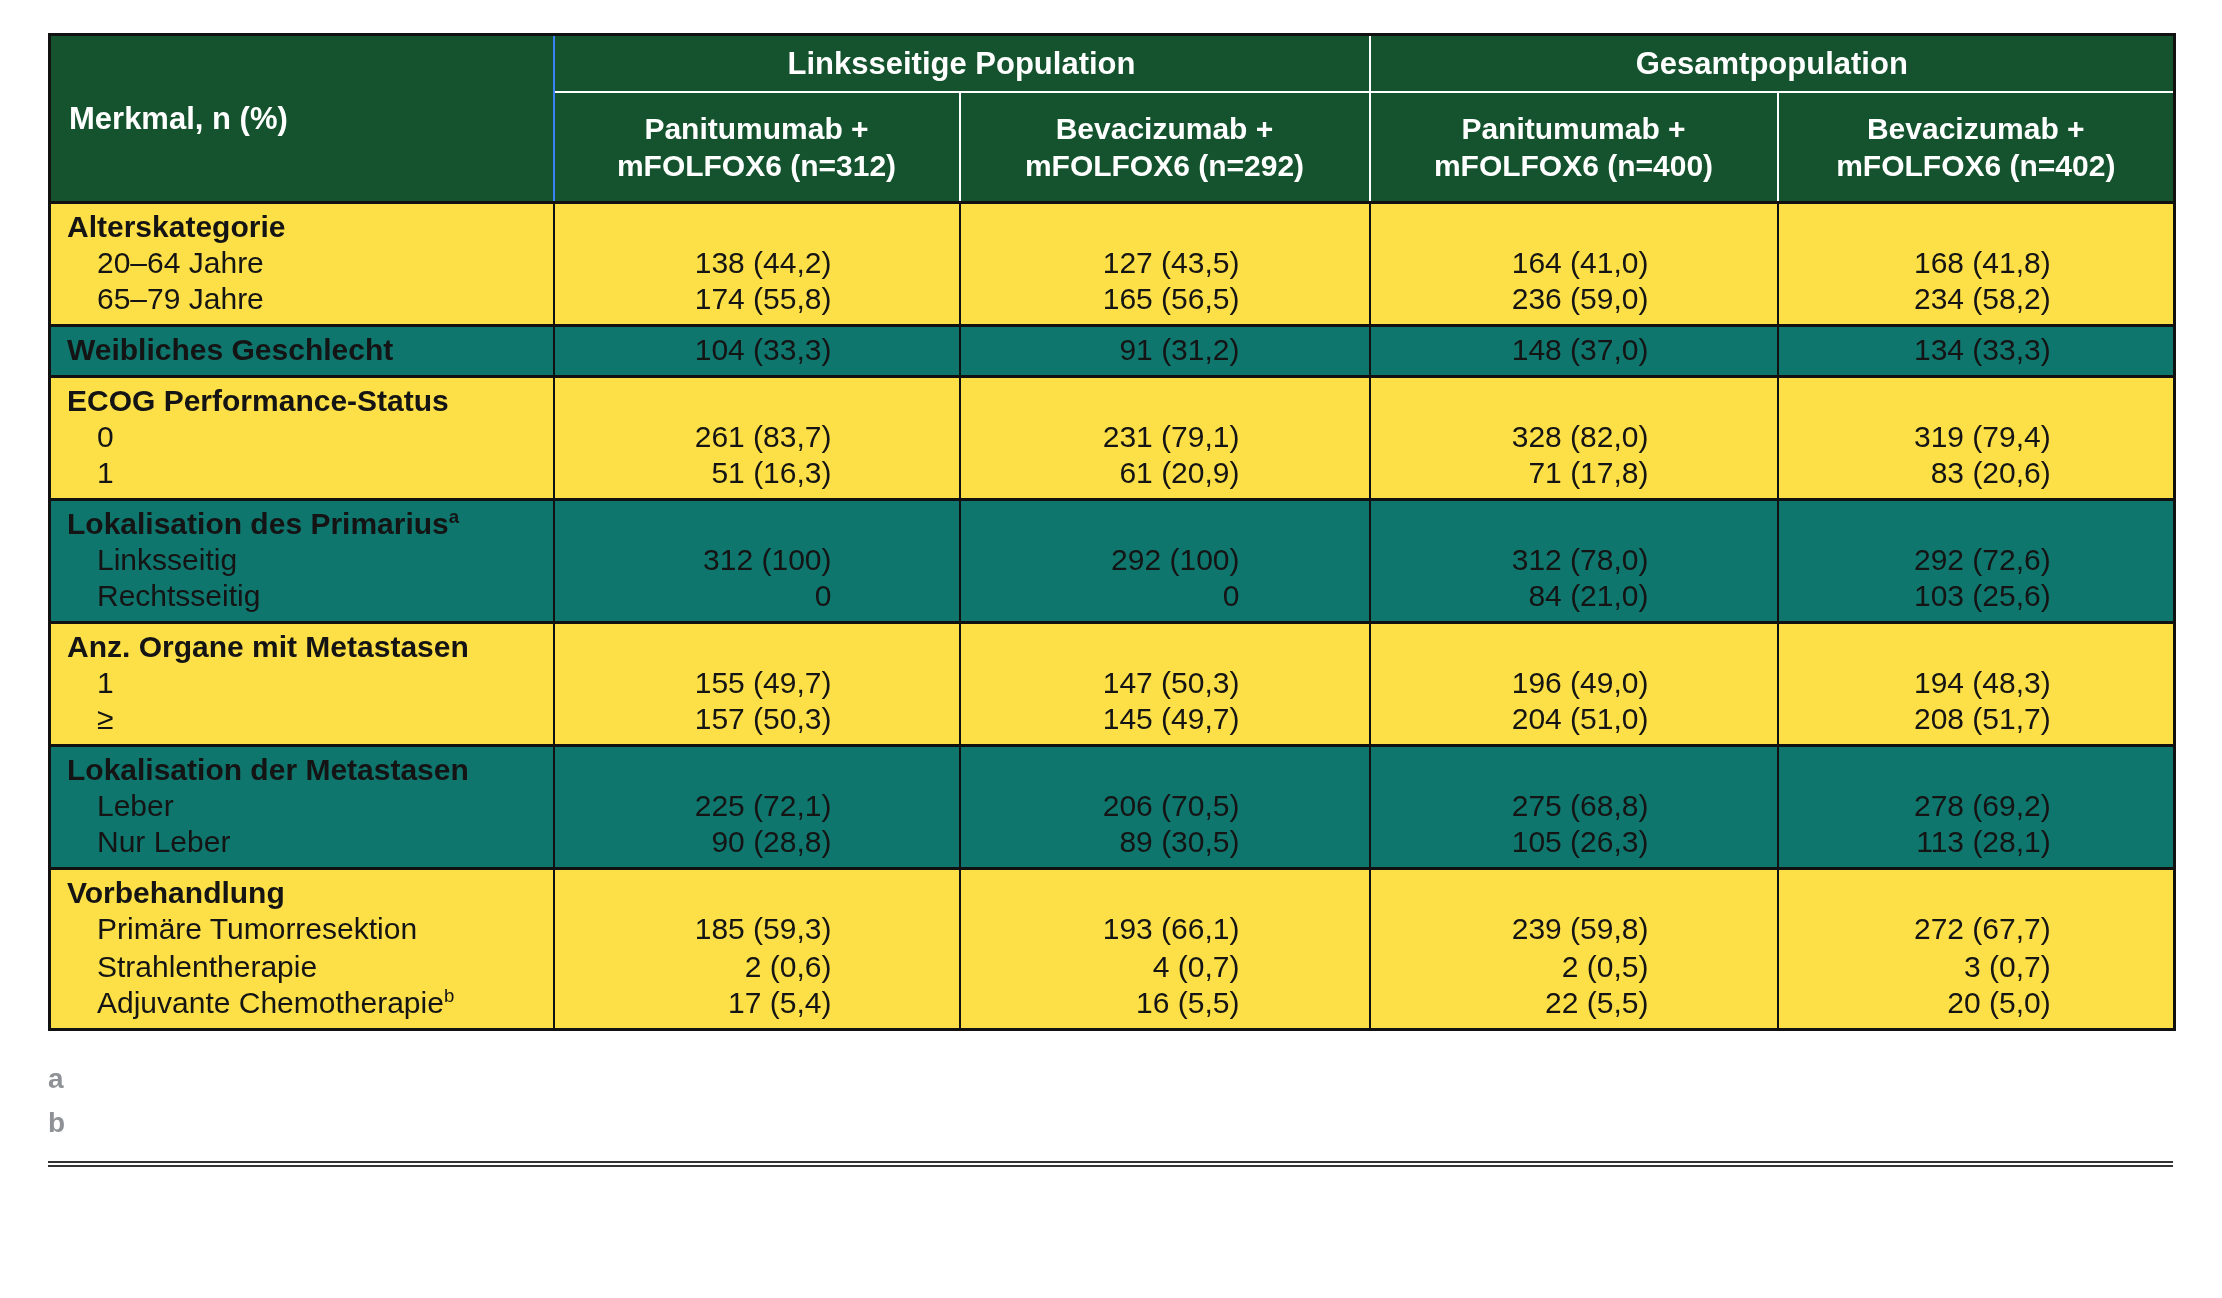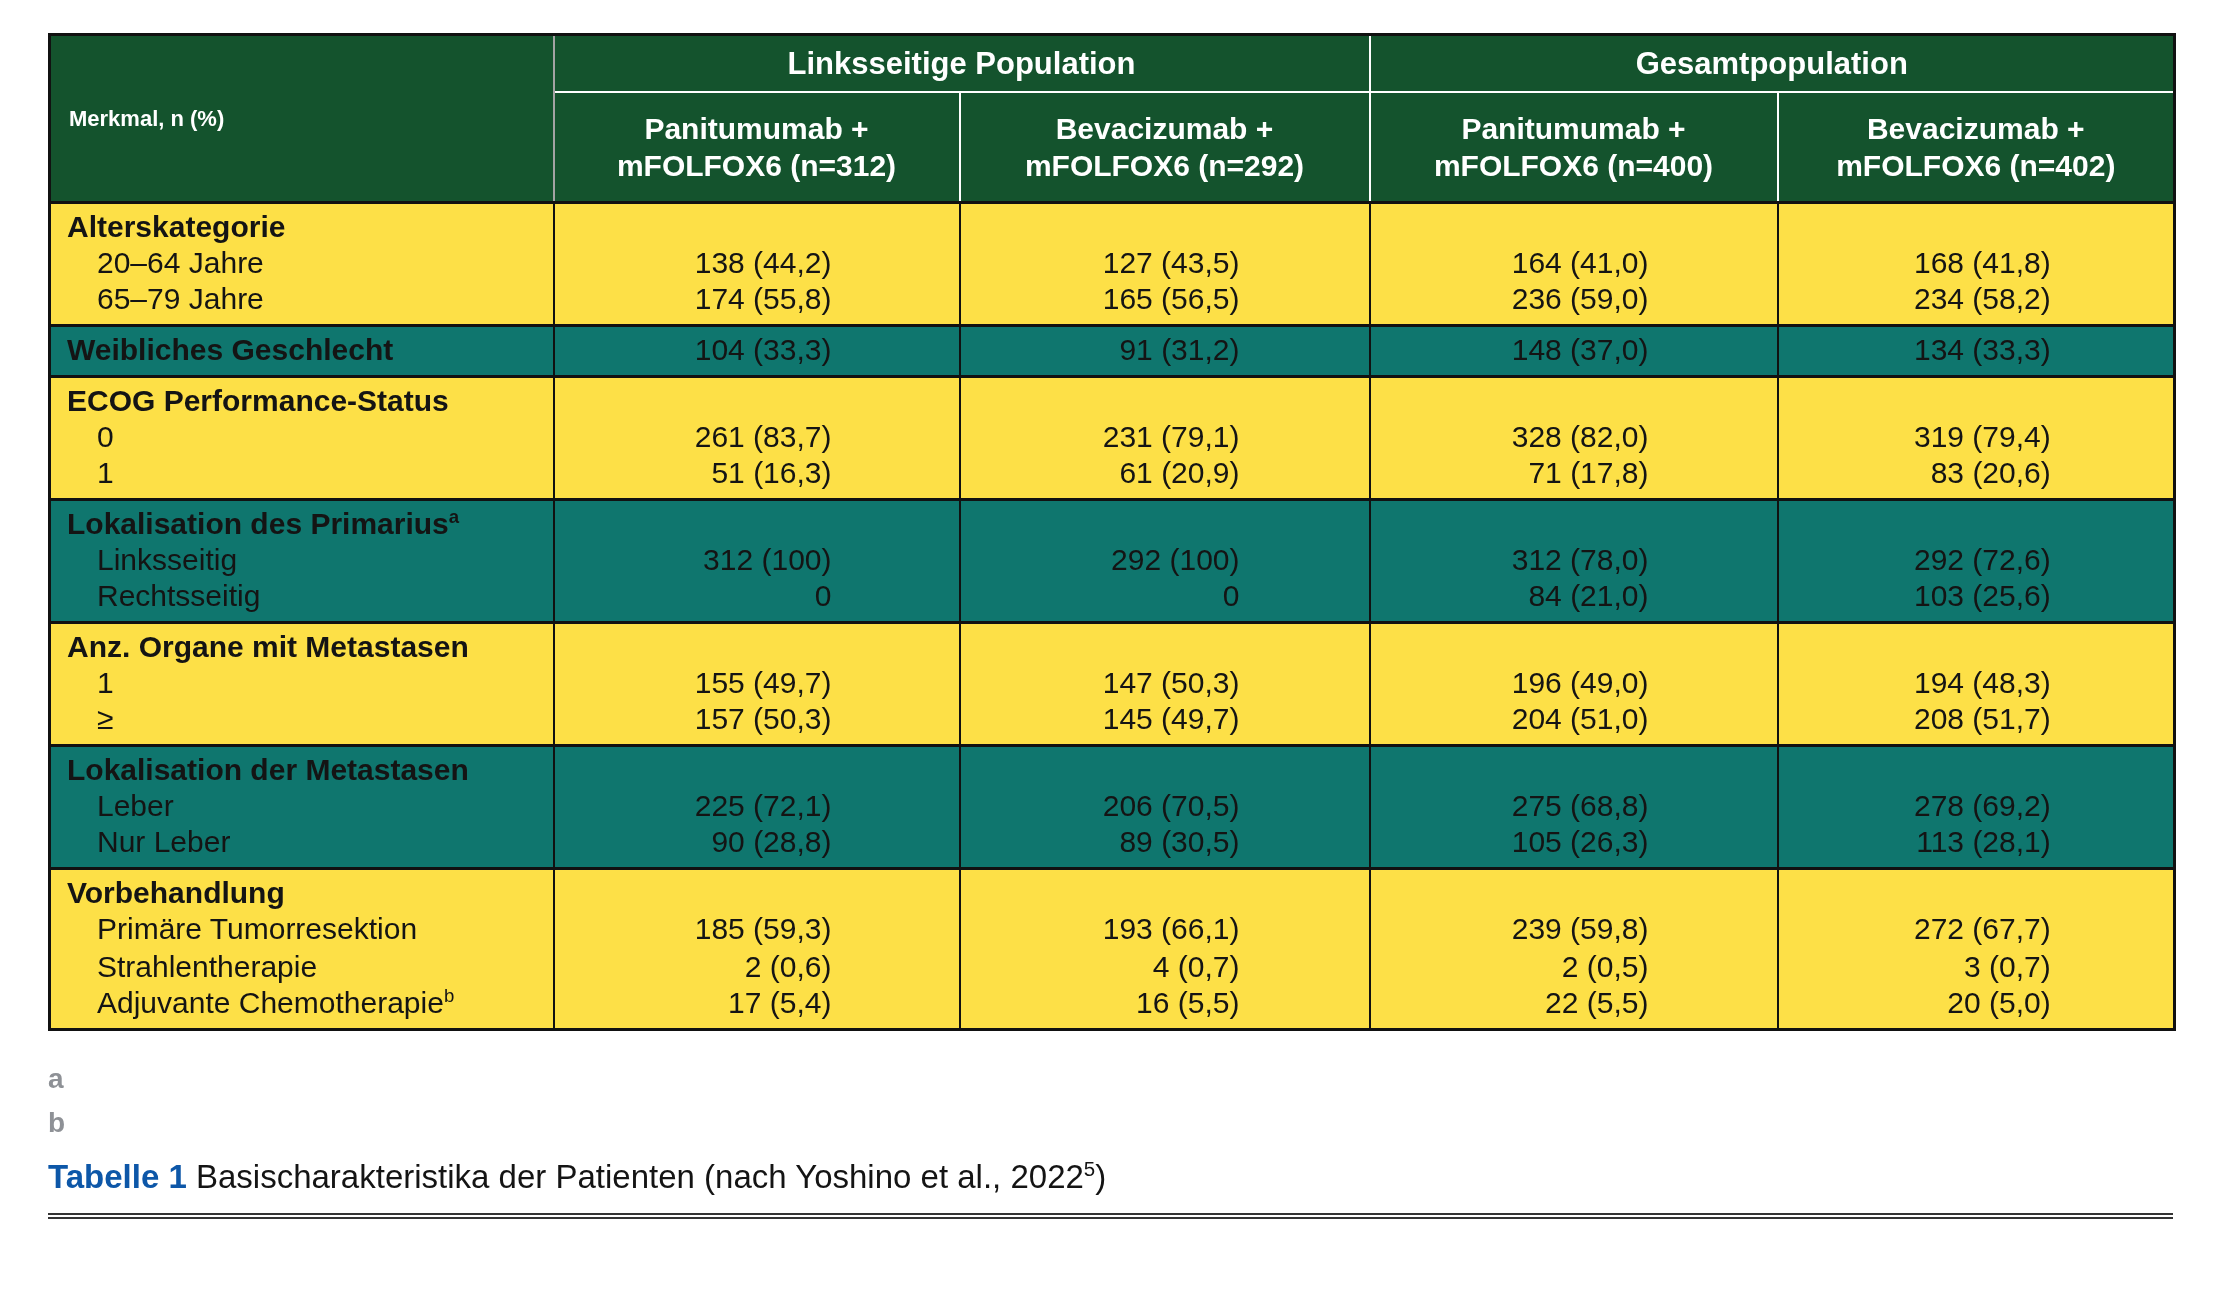--- a/index.html
+++ b/index.html
@@ -21,22 +21,22 @@
   }
   col.c0{width:504px;} col.c1{width:406px;} col.c2{width:410px;}
   col.c3{width:408px;} col.c4{width:397px;}
 
   thead{border-bottom:3px solid #111;}
   thead th{
     background:#14532d;color:#fff;font-weight:bold;
     padding:0;vertical-align:middle;
   }
   th.corner{
-    text-align:left;padding-left:18px;font-size:22px;
-    border-right:2px solid #a3a3a3;
+    text-align:left;padding-left:18px;font-size:31px;
+    border-right:2px solid #3b82f6;
   }
   th.group{
     height:55px;font-size:31px;text-align:center;
     border-bottom:2px solid #fff;
   }
   th.group + th.group{border-left:2px solid #fff;}
   th.sub{
     height:100px;font-size:30px;text-align:center;
     line-height:37px;border-top:2px solid #fff;padding:4px 14px;
   }
@@ -266,19 +266,16 @@
 
   <div class="footnotes">
     <div class="footnote">
       <span class="fn-marker">a</span>
     </div>
     <div class="footnote">
       <span class="fn-marker">b</span>
     </div>
   </div>
 
-  <div class="caption">
-    <span class="cap-label">Tabelle 1</span><span class="cap-text"> Basischarakteristika der Patienten (nach Yoshino et al., 2022</span><sup class="cap-text">5</sup><span class="cap-text">)</span>
-  </div>
 
   <div class="bottom-rule"></div>
 
 </div>
 
 </body></html>

